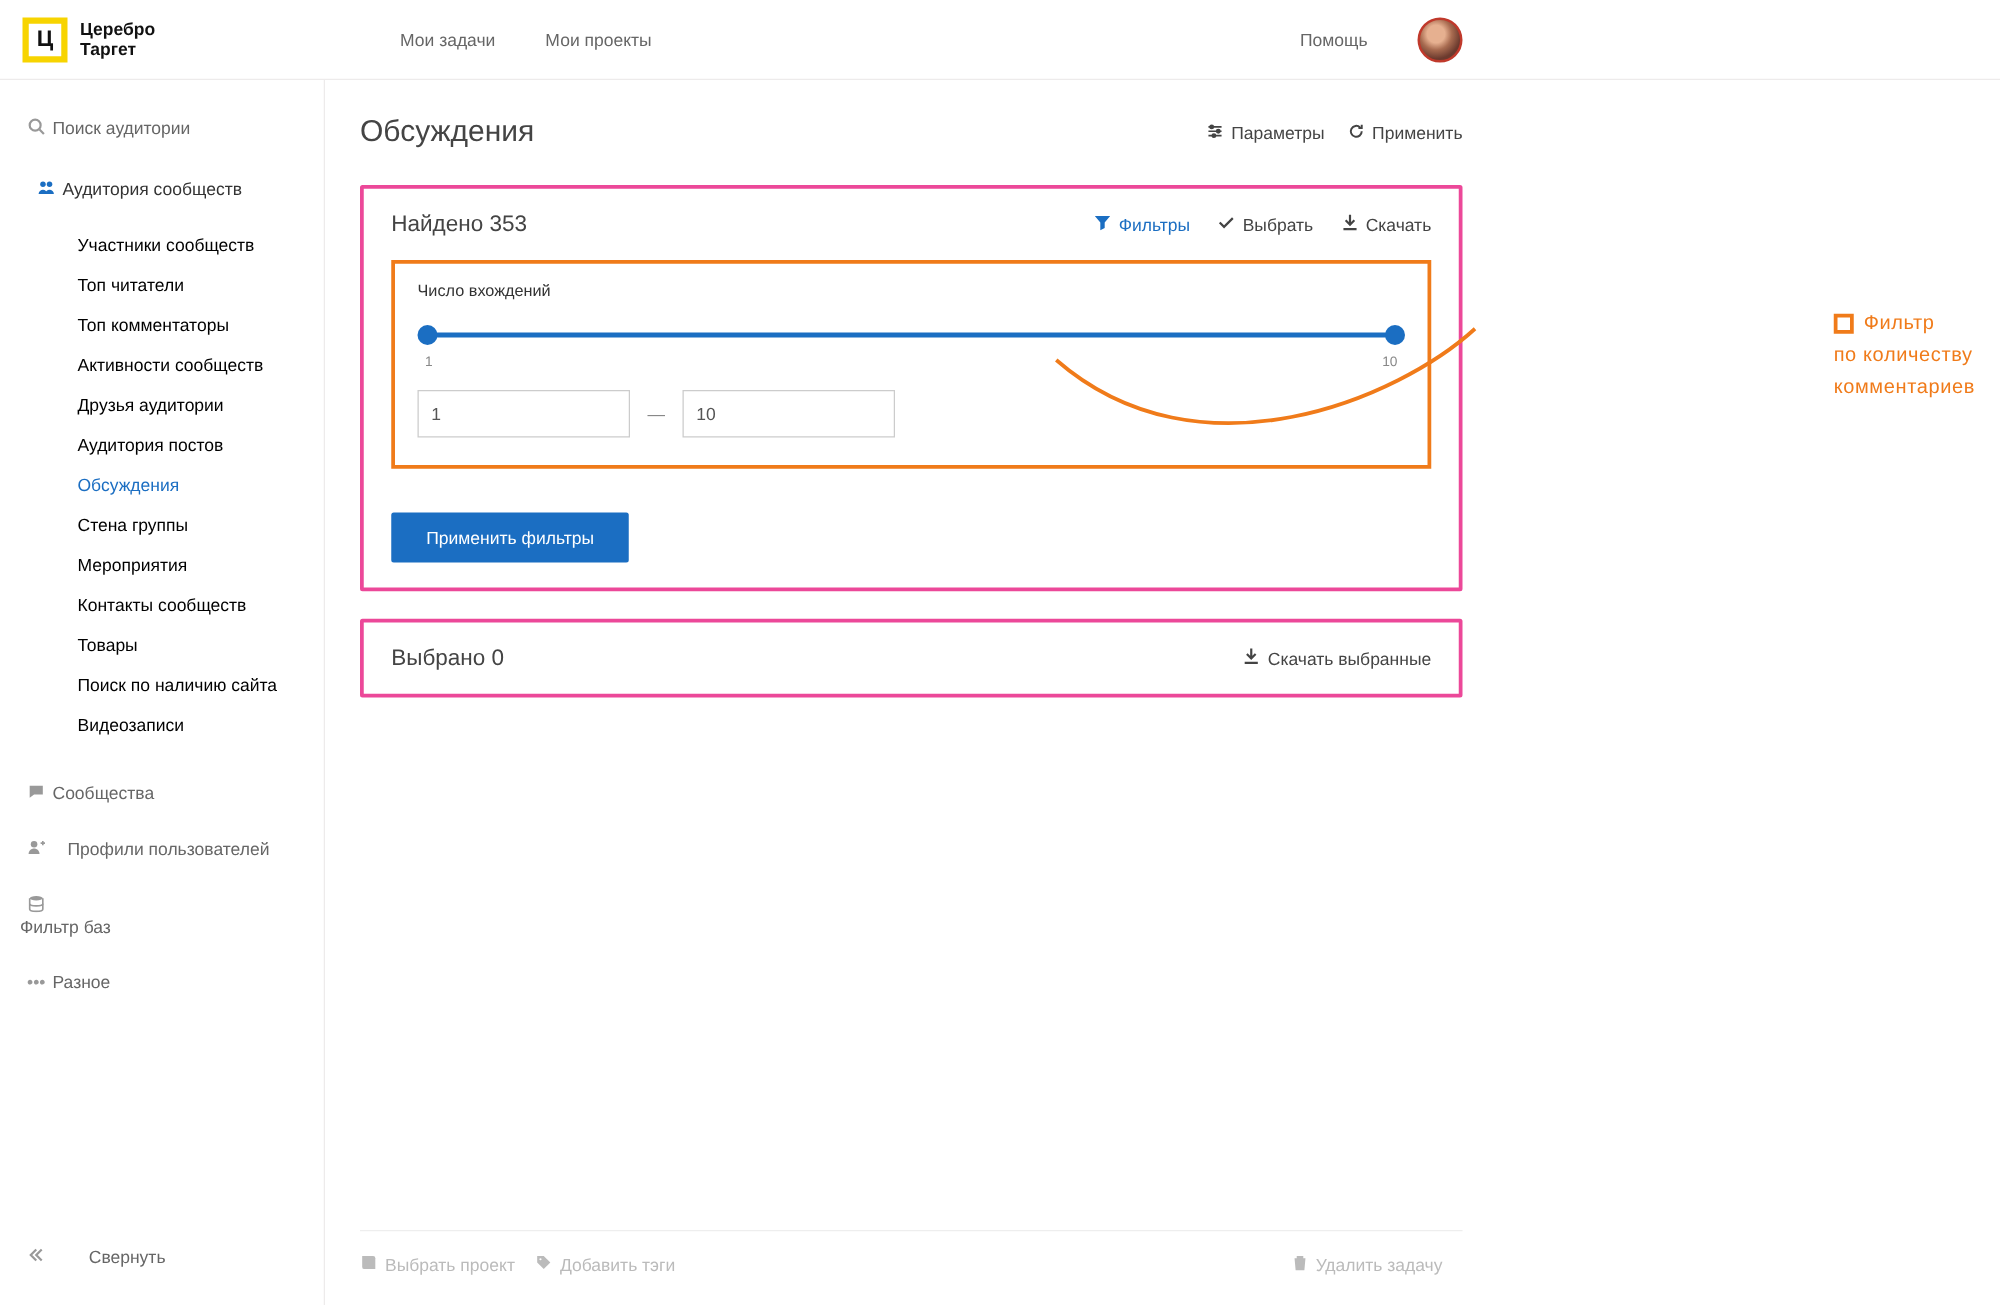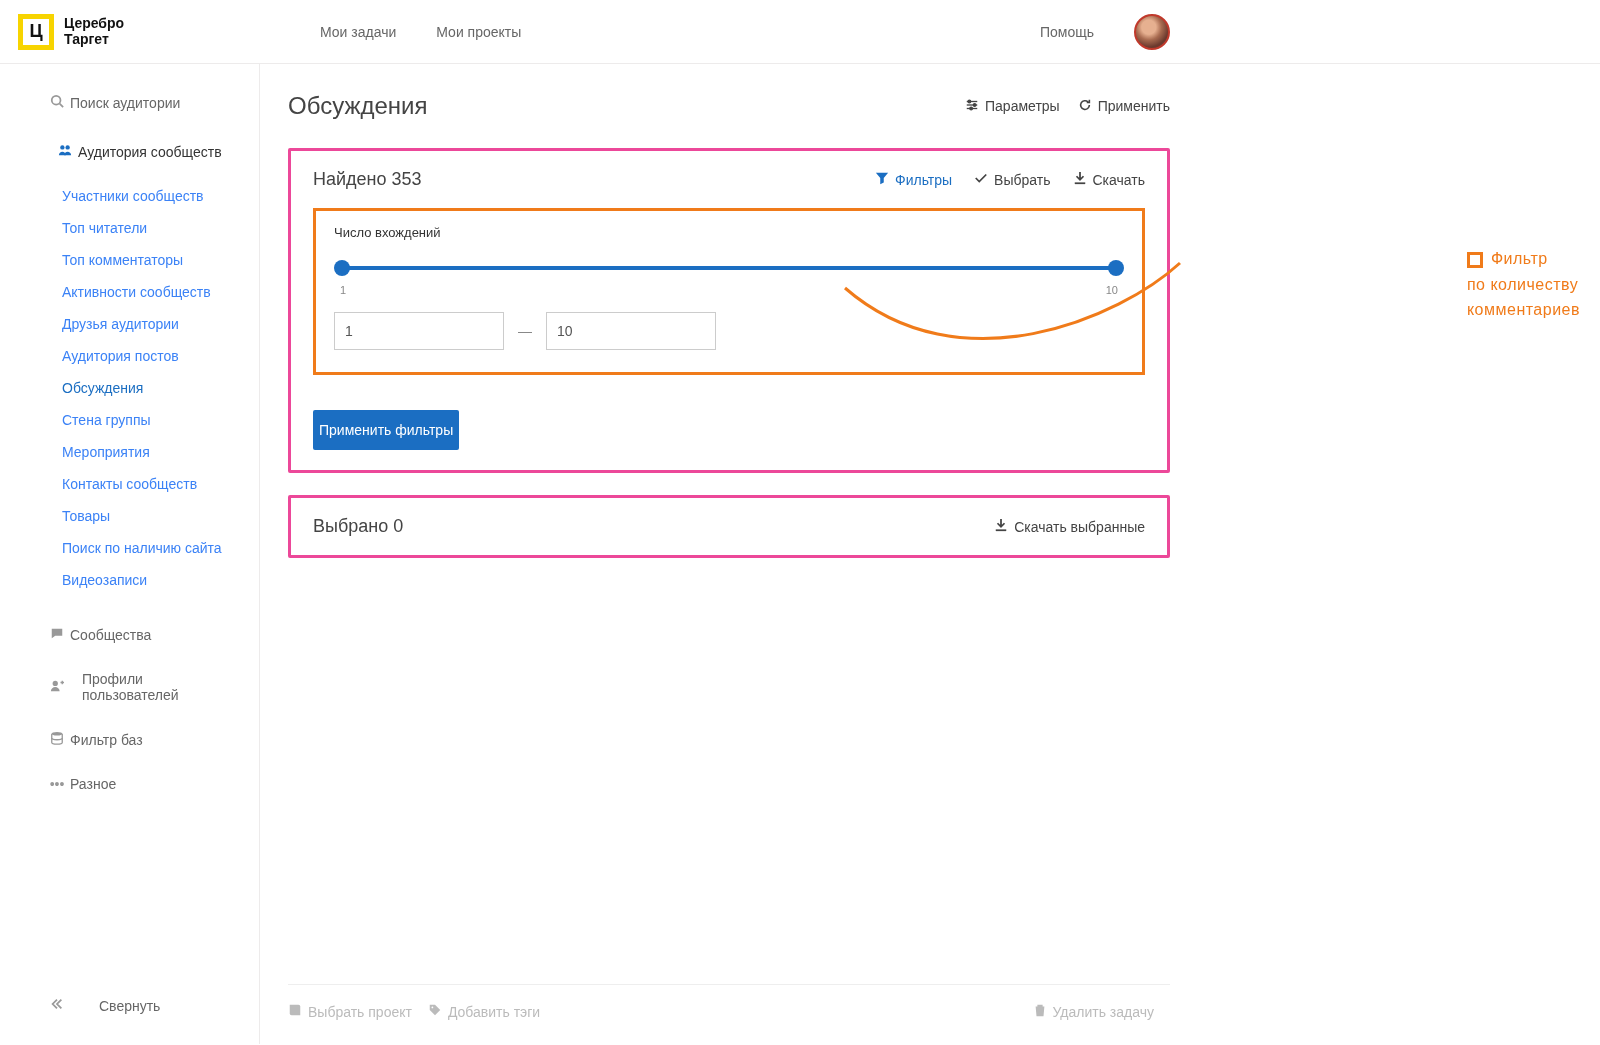--- a/index.html
+++ b/index.html
@@ -8,25 +8,25 @@
 .logo-wrap { display: flex; align-items: center; width: 260px; padding-left: 18px; }
 .logo-box { width: 36px; height: 36px; border: 5px solid #f7d400; display: flex; align-items: center; justify-content: center; font-weight: 900; font-size: 18px; color: #111; }
 .logo-text { margin-left: 10px; font-weight: 700; font-size: 14px; line-height: 1.1; color: #111; }
 .topnav { display: flex; gap: 40px; margin-left: 60px; }
 .topnav a { color: #666; text-decoration: none; }
 .spacer { flex: 1; }
 .help { color: #666; margin-right: 40px; }
 .avatar { width: 36px; height: 36px; border-radius: 50%; background: radial-gradient(circle at 40% 35%, #e6b090 25%, #a86b50 45%, #6b3a2e 70%); border: 2px solid #c0392b; margin-right: 410px; }
 .layout { display: flex; }
 .sidebar { width: 260px; padding: 20px 0; border-right: 1px solid #edebeb; height: 980px; position: relative; }
-.side-row { display: flex; align-items: center; padding: 10px 16px; color: #666; cursor: pointer; font-size: 14px; margin-left: 28px; }
+.side-row { display: flex; align-items: flex-start; padding: 10px 16px; color: #666; cursor: pointer; font-size: 14px; }
 .side-row.strong { color: #333; }
 .side-row .ic { width: 26px; text-align: center; font-size: 14px; color: #999; }
 .side-row.group .ic { color: #1b6ec2; }
-.side-sub { padding: 8px 16px 8px 62px; color: #3b82f6; cursor: pointer; font-size: 14px; }
+.side-sub { padding: 8px 16px 8px 62px; color: #000000; cursor: pointer; font-size: 14px; }
 .side-sub.active { color: #1b6ec2; }
 .side-collapse { position: absolute; bottom: 20px; left: 0; right: 0; gap: 29px; }
 .content { flex: 1; padding: 28px 430px 0 28px; position: relative; }
 .titlebar { display: flex; align-items: center; margin-bottom: 28px; }
 .page-title { font-size: 24px; font-weight: 400; color: #444; }
 .title-actions { margin-left: auto; display: flex; gap: 18px; }
 .link-btn { color: #444; cursor: pointer; font-size: 14px; display: inline-flex; align-items: center; gap: 6px; }
 .link-btn.blue { color: #1b6ec2; }
 .card { border: 3px solid #ec4899; border-radius: 2px; margin-bottom: 22px; }
 .card-head { display: flex; align-items: center; padding: 18px 22px; }
@@ -34,21 +34,21 @@
 .card-head .actions { margin-left: auto; display: flex; gap: 22px; }
 .filter-box { margin: 0 22px 35px 22px; border: 3px solid #f07b1a; padding: 14px 18px 22px 18px; position: relative; }
 .filter-label { font-size: 13px; color: #333; margin-bottom: 20px; }
 .slider-wrap { position: relative; height: 16px; margin: 0 4px 8px 4px; }
 .slider-track { position: absolute; left: 0; right: 0; top: 6px; height: 4px; background: #1b6ec2; border-radius: 2px; }
 .slider-thumb { position: absolute; top: 0; width: 16px; height: 16px; border-radius: 50%; background: #1b6ec2; }
 .slider-labels { display: flex; justify-content: space-between; font-size: 11px; color: #888; margin: 0 6px 16px 6px; }
 .range-inputs { display: flex; align-items: center; gap: 14px; }
 .range-inputs input { width: 170px; height: 38px; border: 1px solid #ccc; padding: 0 10px; font-size: 14px; color: #555; }
 .dash { color: #888; }
-.apply-btn { margin: 0 22px 20px 22px; background: #1b6ec2; color: #fff; border: none; padding: 12px 6px; font-size: 14px; cursor: pointer; border-radius: 2px; }
+.apply-btn { margin: 0 22px 20px 22px; background: #1b6ec2; color: #fff; border: none; padding: 12px 28px; font-size: 14px; cursor: pointer; border-radius: 2px; }
 .footer-bar { display: flex; align-items: center; padding: 18px 0 12px 0; color: #bbb; font-size: 14px; border-top: 1px solid #eee; position: absolute; bottom: 12px; left: 28px; right: 430px; }
 .footer-bar .fb { margin-right: 16px; display: inline-flex; align-items: center; gap: 6px; cursor: pointer; }
 .footer-bar .right { margin-left: auto; }
 .annot { position: absolute; right: 20px; top: 246px; color: #f07b1a; font-size: 16px; line-height: 1.6; font-weight: 500; letter-spacing: 0.5px; }
 .annot .sq { display: inline-block; width: 16px; height: 16px; border: 3px solid #f07b1a; vertical-align: middle; margin-right: 8px; }
 .annot-arrow { position: absolute; pointer-events: none; }
 svg.ic-svg { width: 14px; height: 14px; }
 </style>
 </head>
 <body>
@@ -120,21 +120,21 @@
     <div class="side-row" style="margin-top:8px;gap:12px;">
       <span class="ic">
         <svg class="ic-svg" viewBox="0 0 16 16" fill="#999">
             <circle cx="6" cy="5" r="3"></circle>
             <path d="M1 14c0-3 2.5-5 5-5s5 2 5 5z"></path>
             <path d="M12 4h4M14 2v4" stroke="#999" stroke-width="1.5"></path>
           </svg>
       </span>
       <span>Профили пользователей</span>
     </div>
-    <div class="side-row" style="margin-top:8px;">
+    <div class="side-row" style="margin-top:8px;flex-direction:column;">
       <span class="ic">
         <svg class="ic-svg" viewBox="0 0 16 16" fill="#999">
             <ellipse cx="8" cy="3" rx="6" ry="2"></ellipse>
             <path d="M2 3v10c0 1.1 2.7 2 6 2s6-.9 6-2V3" fill="none" stroke="#999" stroke-width="1.5"></path>
             <path d="M2 8c0 1.1 2.7 2 6 2s6-.9 6-2" fill="none" stroke="#999" stroke-width="1.5"></path>
           </svg>
       </span>
       <span>Фильтр баз</span>
     </div>
     <div class="side-row" style="margin-top:8px;">

